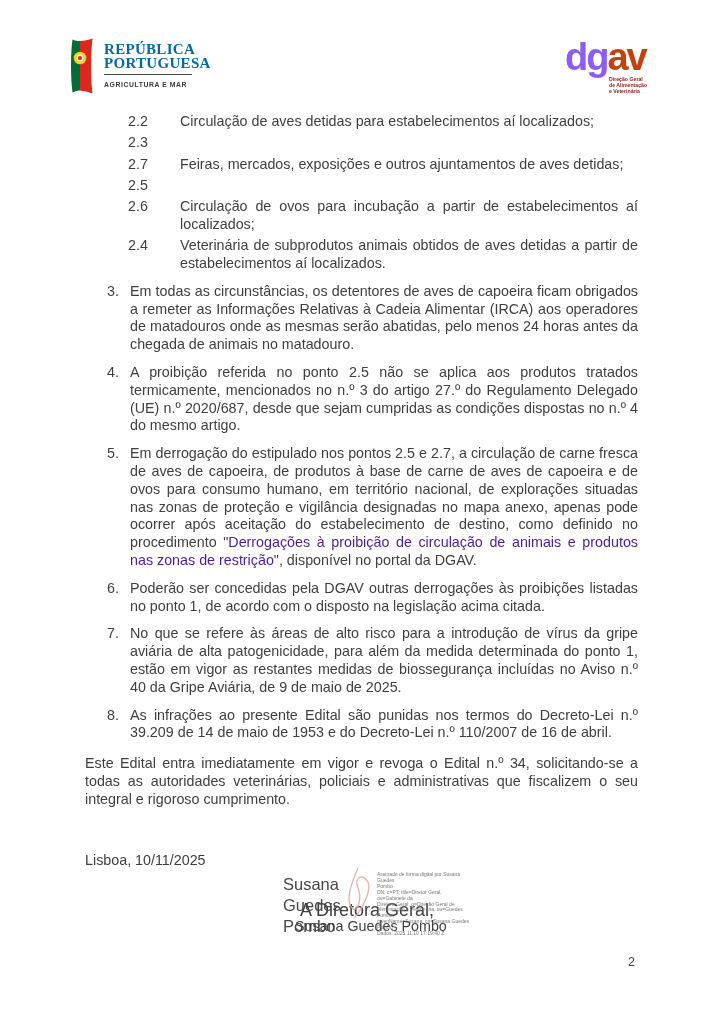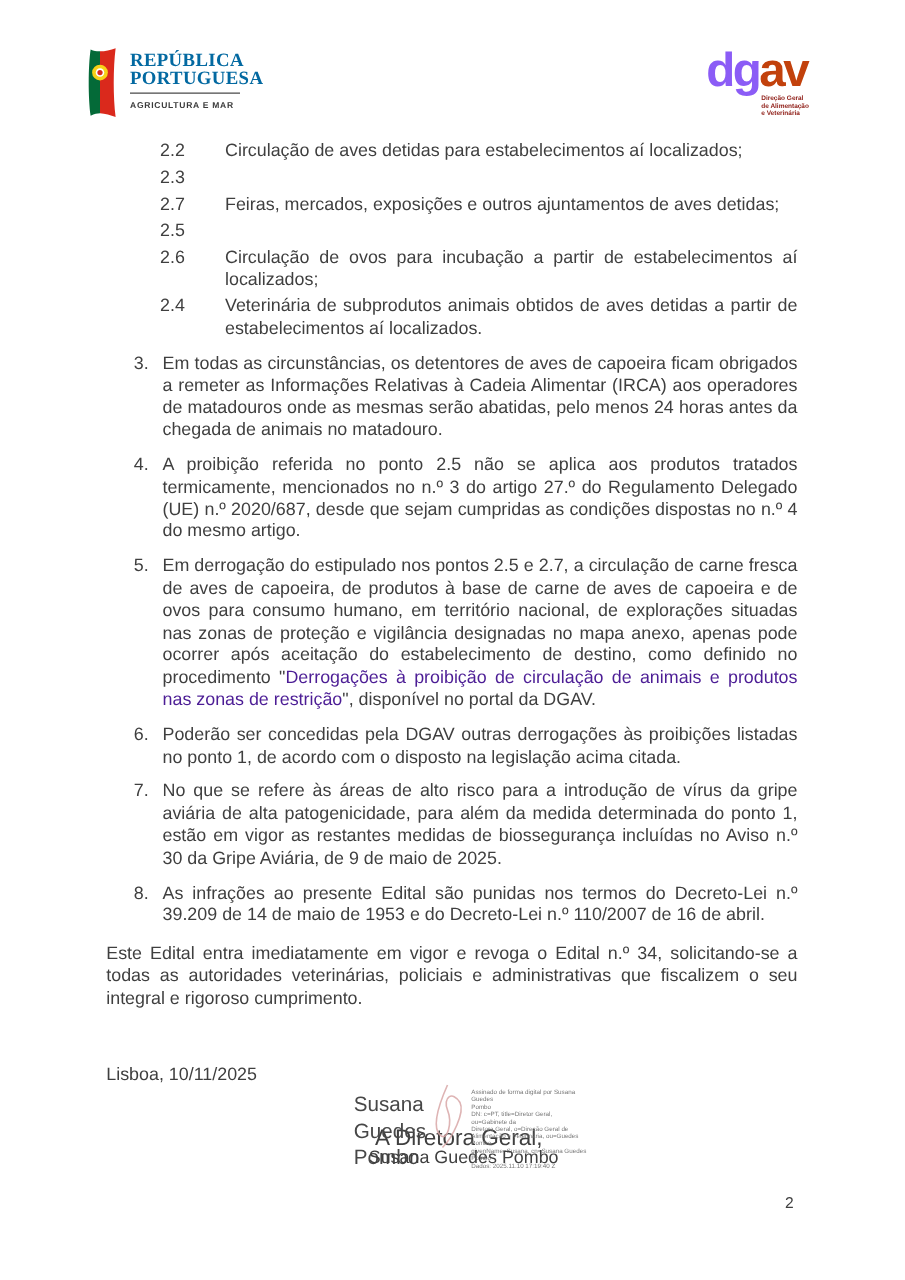--- a/index.html
+++ b/index.html
@@ -144,21 +144,21 @@
     <div class="main-item">
       <span class="num">5.</span>
       <div class="body"><span>Em derrogação do estipulado nos pontos 2.5 e 2.7, a circulação de carne fresca de aves de capoeira, de produtos à base de carne de aves de capoeira e de ovos para consumo humano, em território nacional, de explorações situadas nas zonas de proteção e vigilância designadas no mapa anexo, apenas pode ocorrer após aceitação do estabelecimento de destino, como definido no procedimento "</span><span class="proc-link">Derrogações à proibição de circulação de animais e produtos nas zonas de restrição</span><span>", disponível no portal da DGAV.</span></div>
     </div>
     <div class="main-item">
       <span class="num">6.</span>
       <div class="body">Poderão ser concedidas pela DGAV outras derrogações às proibições listadas no ponto 1, de acordo com o disposto na legislação acima citada.</div>
     </div>
     <div class="main-item">
       <span class="num">7.</span>
-      <div class="body">No que se refere às áreas de alto risco para a introdução de vírus da gripe aviária de alta patogenicidade, para além da medida determinada do ponto 1, estão em vigor as restantes medidas de biossegurança incluídas no Aviso n.º 30 da Gripe Aviária, de 9 de maio de 2025.</div>
+      <div class="body">No que se refere às áreas de alto risco para a introdução de vírus da gripe aviária de alta patogenicidade, para além da medida determinada do ponto 1, estão em vigor as restantes medidas de biossegurança incluídas no Aviso n.º 40 da Gripe Aviária, de 9 de maio de 2025.</div>
     </div>
     <div class="main-item">
       <span class="num">8.</span>
       <div class="body">As infrações ao presente Edital são punidas nos termos do Decreto-Lei n.º 39.209 de 14 de maio de 1953 e do Decreto-Lei n.º 110/2007 de 16 de abril.</div>
     </div>
 
     <div class="closing">Este Edital entra imediatamente em vigor e revoga o Edital n.º 34, solicitando-se a todas as autoridades veterinárias, policiais e administrativas que fiscalizem o seu integral e rigoroso cumprimento.</div>
   </div>
 
   <div class="place-date">Lisboa, 10/11/2025</div>

